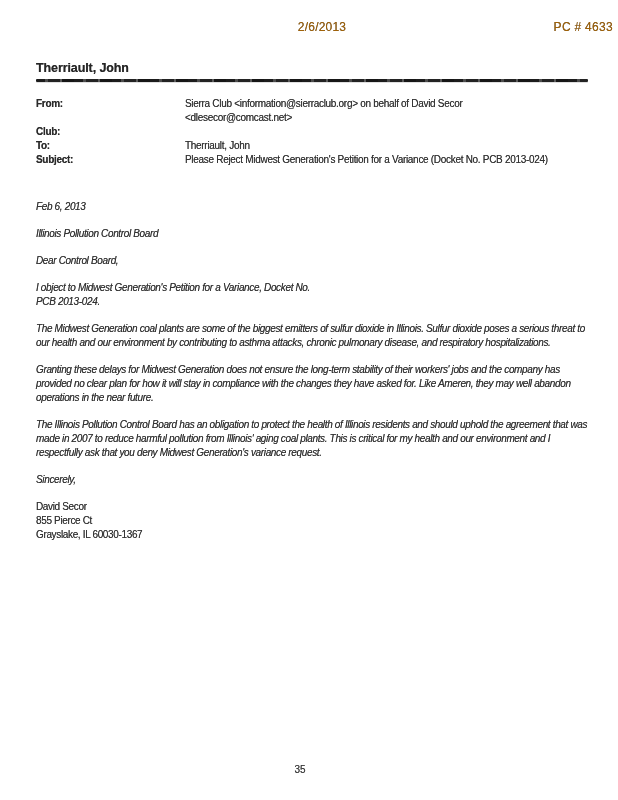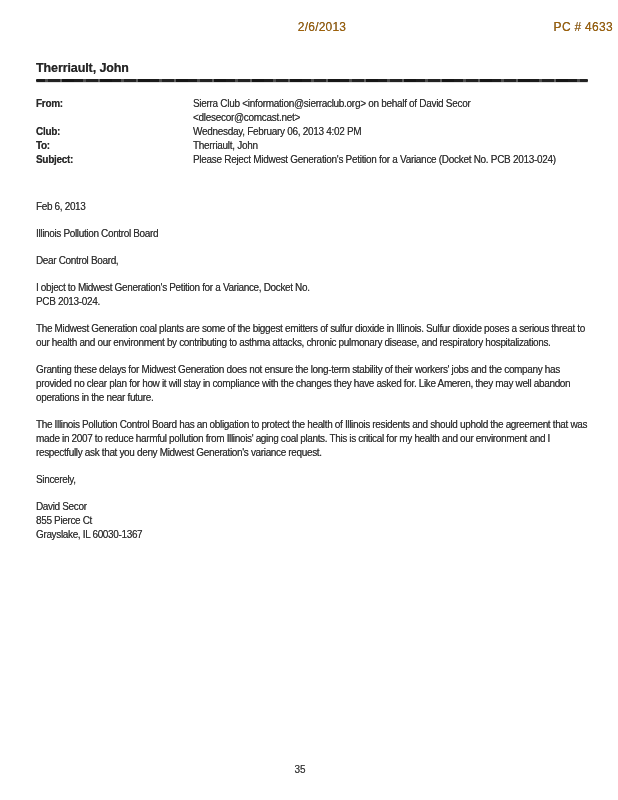--- a/index.html
+++ b/index.html
@@ -79,37 +79,37 @@
   .hrow { display: flex; }
   .hlabel {
     flex: 0 0 149px;
     font-weight: bold;
     color: #2b2b2b;
   }
   .hvalue {
     flex: 1;
     white-space: pre-line;
     color: #333333;
-    margin-left: 8px;
   }
 
   
   .letter {
     position: absolute;
     top: 200px;
     left: 36px;
     width: 552px;
     font-size: 10px;
     letter-spacing: -0.35px;
     line-height: 14px;
     color: #333333;
   }
   .letter p {
     margin: 0 0 13px 0;
     white-space: pre-line;
+    font-style: italic;
   }
   .signature { margin-top: 4px; }
   .sig-line { line-height: 14px; }
 
   
   .page-footer {
     position: absolute;
     top: 764px;
     left: 0;
     width: 100%;
@@ -133,21 +133,20 @@
   <div class="rule"></div>
 
   <div class="headers">
     <div class="hrow">
       <span class="hlabel">From:</span>
       <span class="hvalue">Sierra Club &lt;information@sierraclub.org&gt; on behalf of David Secor
 &lt;dlesecor@comcast.net&gt;</span>
     </div>
     <div class="hrow">
       <span class="hlabel">Club:</span>
-      <span class="hvalue">Wednesday, February 06, 2013 4:02 PM</span>
     </div>
     <div class="hrow">
       <span class="hlabel">To:</span>
       <span class="hvalue">Therriault, John</span>
     </div>
     <div class="hrow">
       <span class="hlabel">Subject:</span>
       <span class="hvalue">Please Reject Midwest Generation's Petition for a Variance (Docket No. PCB 2013-024)</span>
     </div>
   </div>

